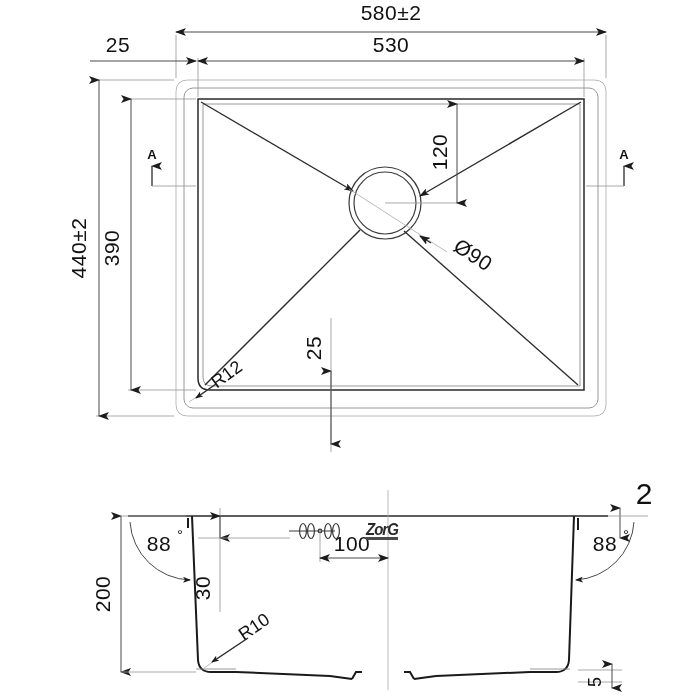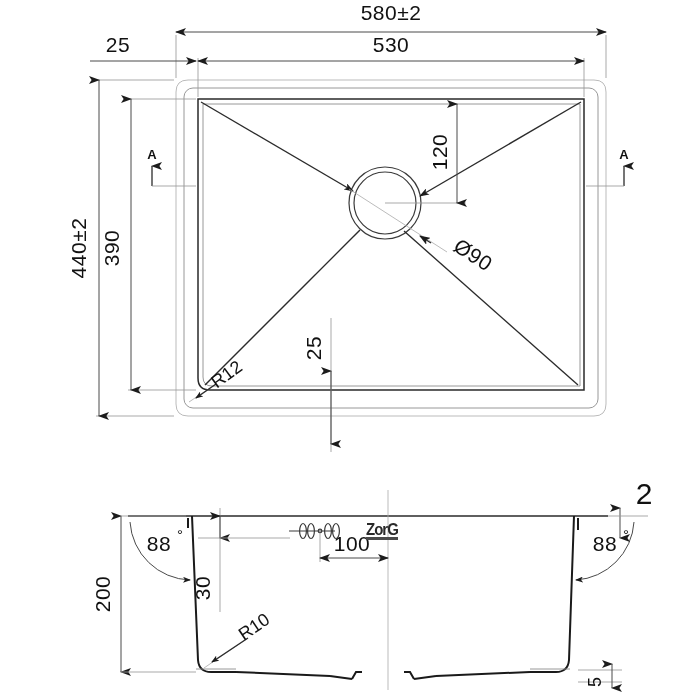--- a/index.html
+++ b/index.html
@@ -211,18 +211,18 @@
       <line x1="608" y1="516" x2="648" y2="516" class="extline"></line>
       <text x="644" y="496" class="bigtext" text-anchor="middle">2</text>
 
       <line x1="578" y1="670" x2="622" y2="670" class="extline"></line>
       <line x1="578" y1="682" x2="622" y2="682" class="extline"></line>
       <line x1="612" y1="664" x2="612" y2="688" class="dimline" marker-start="url(#ar-u)" marker-end="url(#ar-d)"></line>
       <text x="596" y="682" class="dimtext-s" text-anchor="middle" transform="rotate(-90 596 682)">5</text>
     </g>
   </svg>
 
-  <div class="logo-wrap" style="left:366px; top:521px;">
+  <div class="logo-wrap" style="left:366px; top:521px;font-style:italic;">
     <div class="logo-box">ZorG</div>
     <div class="logo-bar"></div>
   </div>
 
 </div>
 
 </body></html>

